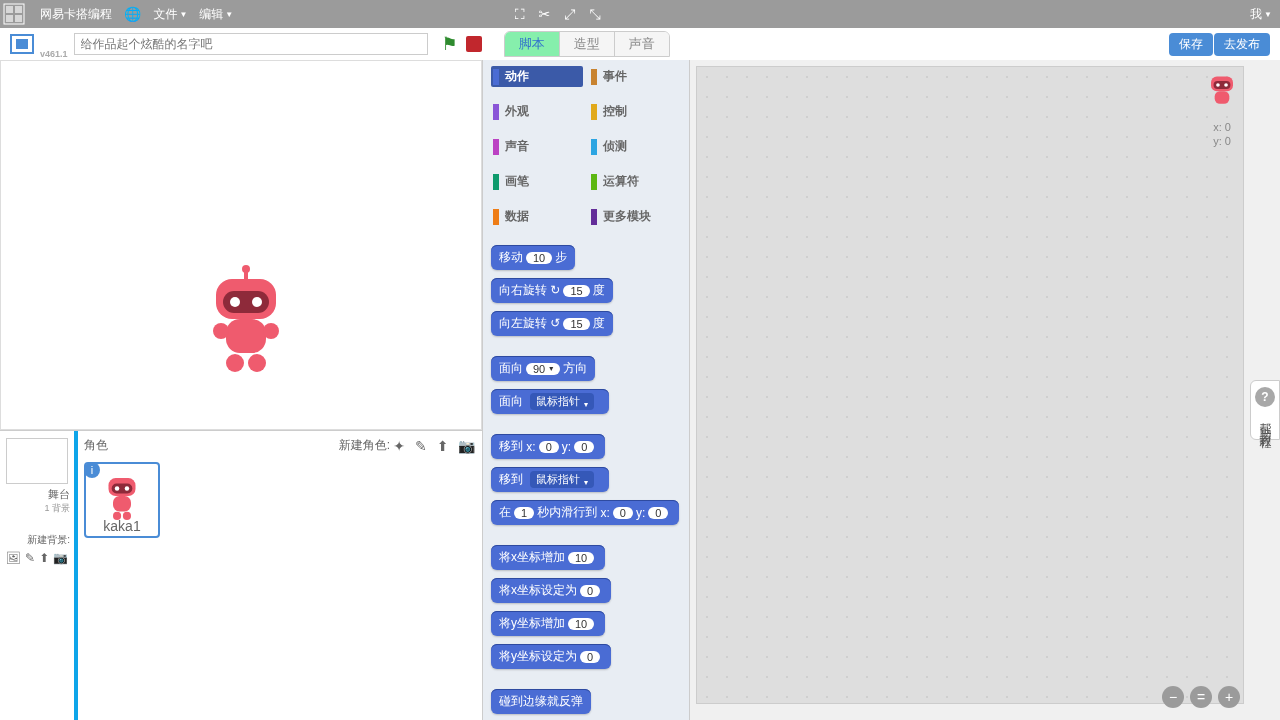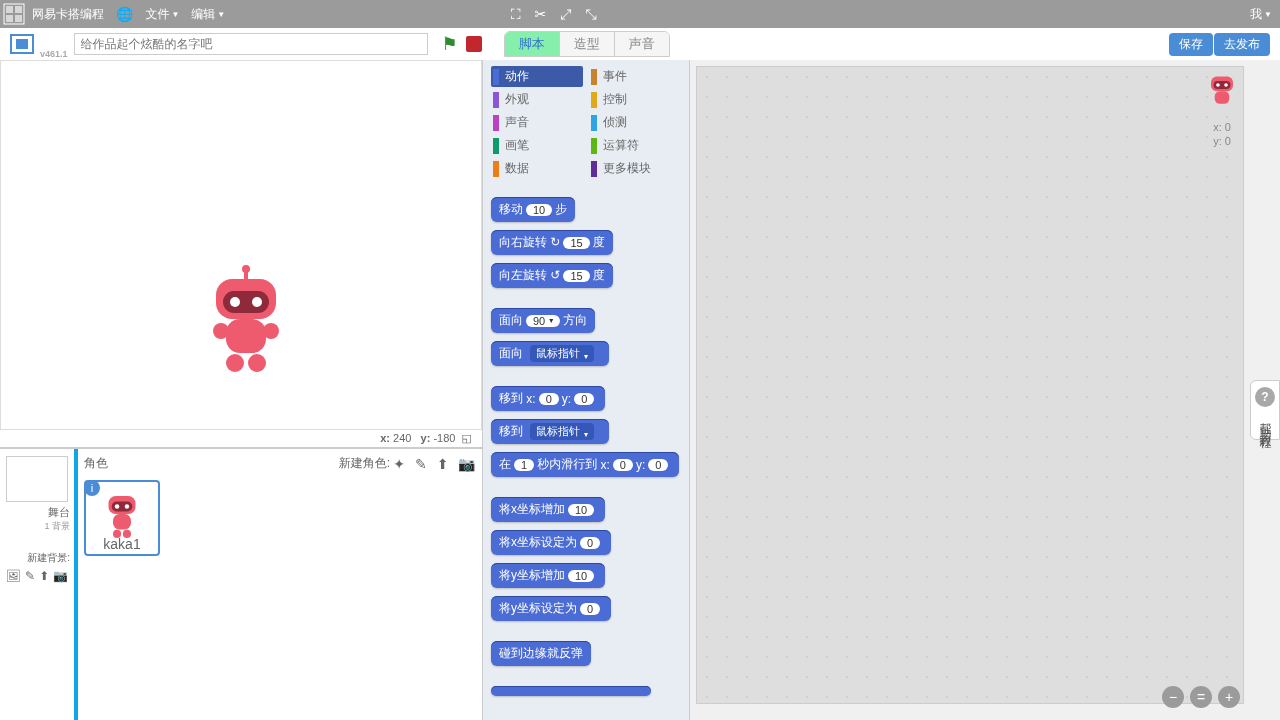--- a/index.html
+++ b/index.html
@@ -1,21 +1,21 @@
 <!DOCTYPE html>
 <html><head>
 <meta charset="utf-8">
 <style>
 * { box-sizing: border-box; margin: 0; padding: 0; font-family: "Microsoft YaHei", Arial, sans-serif; }
 body { width: 1280px; height: 720px; overflow: hidden; background: #fff; }
 
 
 .topbar { height: 28px; background: #9b9b9b; display: flex; align-items: center; color: #fff; font-size: 12px; }
 .topbar .logo { width: 28px; height: 28px; background: #9b9b9b; display:flex;align-items:center;justify-content:center; }
-.topbar .brand { margin-left: 4px; }
+.topbar .brand { margin-left: 12px; }
 .topbar .globe { margin: 0 12px; font-size:14px;}
 .topbar .menu-item { margin-right: 12px; display:flex;align-items:center; }
 .topbar .tri { font-size: 8px; margin-left: 2px; }
 .topbar .stamp-icons { margin-left: auto; margin-right: 380px; display:flex; gap:14px; }
 .topbar .stamp-icons span { font-size:14px; }
 .topbar .user { margin-left:auto; margin-right:8px; display:flex;align-items:center; }
 
 
 .second-row { display:flex; height:32px; align-items:center; }
 .second-row .stage-frame { width:32px;height:32px;margin-left:6px;display:flex;align-items:center;justify-content:center;}
@@ -48,21 +48,21 @@
 .sprites { flex:1; padding:6px; position:relative;}
 .sprites .hdr { display:flex; align-items:center; font-size:12px; color:#666; }
 .sprites .hdr .spacer{flex:1;}
 .sprites .hdr .icons{display:flex;gap:10px;font-size:14px;color:#666;}
 .sprite-card { width:76px;height:76px;border:2px solid #4a8cd6;border-radius:4px;margin-top:8px;text-align:center;position:relative;}
 .sprite-card .info{position:absolute;top:-2px;left:-2px;width:16px;height:16px;border-radius:50%;background:#4a8cd6;color:#fff;font-size:11px;display:flex;align-items:center;justify-content:center;}
 .sprite-card .name{font-size:14px;color:#666;position:absolute;bottom:2px;left:0;right:0;}
 
 
 .palette-col { flex:0 0 208px; background:#e8edf3; border-left:1px solid #ccc; border-right:1px solid #ccc; display:flex;flex-direction:column; overflow:hidden; position:relative;}
-.cats { display:grid; grid-template-columns:1fr 1fr; gap:2px 6px; padding:6px 8px 10px 8px; }
+.cats { display:grid; grid-template-columns:1fr 1fr; gap:14px 6px; padding:6px 8px 10px 8px;font-weight:bold; }
 .cat { display:flex;align-items:center;font-size:12px;color:#666;padding:2px 2px;}
 .cat .sw { width:6px;height:16px;margin-right:6px;}
 .cat.active { background:#3b5aa8;color:#fff;border-radius:2px;}
 .palette-scroll{overflow-y:auto;flex:1;padding:4px 0 8px 8px;position:relative;}
 .palette-scroll::-webkit-scrollbar{width:10px;}
 .palette-scroll::-webkit-scrollbar-track{background:#dcdfe6;}
 .palette-scroll::-webkit-scrollbar-thumb{background:#9aa4b3;border-radius:5px;}
 .block{background:#4a6cd4;color:#fff;font-size:12px;border-radius:6px;padding:4px 8px;display:inline-flex;align-items:center;margin:4px 0;box-shadow:0 1px 0 #2e4aa0 inset, 0 1px 2px rgba(0,0,0,.2);}
 .block .pill{background:#fff;color:#333;border-radius:10px;padding:0 7px;margin:0 3px;font-size:11px;min-width:16px;text-align:center;display:inline-block;}
 .block .sel{background:#3558b8;border-radius:4px;padding:1px 6px;margin:0 7px;font-size:11px;display:inline-flex;align-items:flex-end;}
@@ -151,24 +151,20 @@
         <rect x="22" y="30" width="46" height="22" rx="11" fill="#8e2a3a"></rect>
         <circle cx="34" cy="41" r="5" fill="#fff"></circle>
           <circle cx="56" cy="41" r="5" fill="#fff"></circle>
         <rect x="25" y="58" width="40" height="34" rx="14" fill="#ef5b6e"></rect>
         <circle cx="20" cy="70" r="8" fill="#ef5b6e"></circle>
           <circle cx="70" cy="70" r="8" fill="#ef5b6e"></circle>
         <circle cx="34" cy="102" r="9" fill="#ef5b6e"></circle>
           <circle cx="56" cy="102" r="9" fill="#ef5b6e"></circle>
       </svg>
     </div>
-    <div class="coords">
-      <b>x:</b> <span>240</span>&nbsp;&nbsp;
-      <b>y:</b> <span>-180</span> &nbsp;◱
-    </div>
     <div class="sprite-area">
       <div class="stage-panel">
         <div class="stage-thumb"></div>
         <div class="lbl">舞台</div>
         <div class="small">1 背景</div>
         <div class="newbg">新建背景:</div>
         <div class="bgicons">
           <span>🖼</span>
           <span>✎</span>
           <span>⬆</span>

